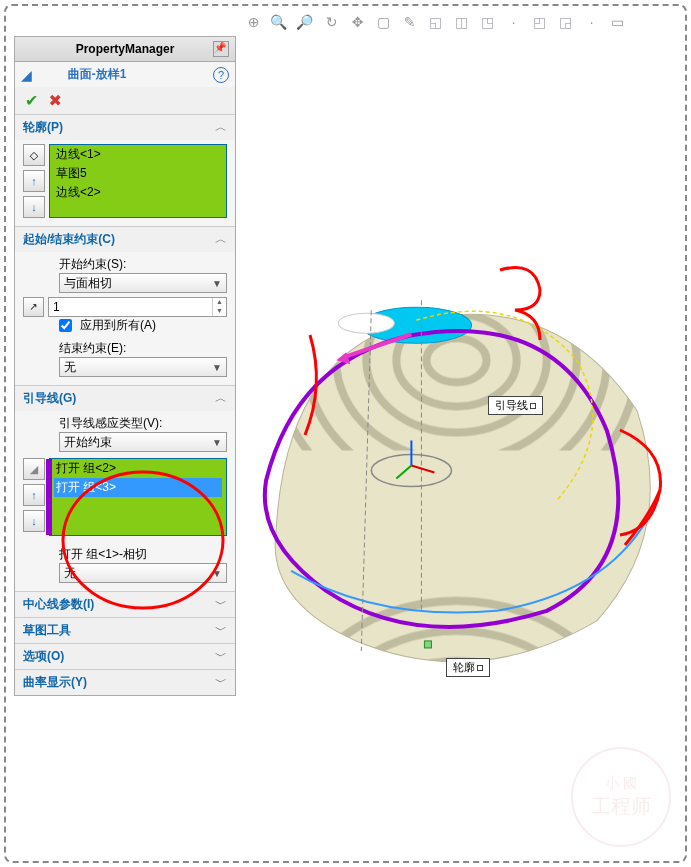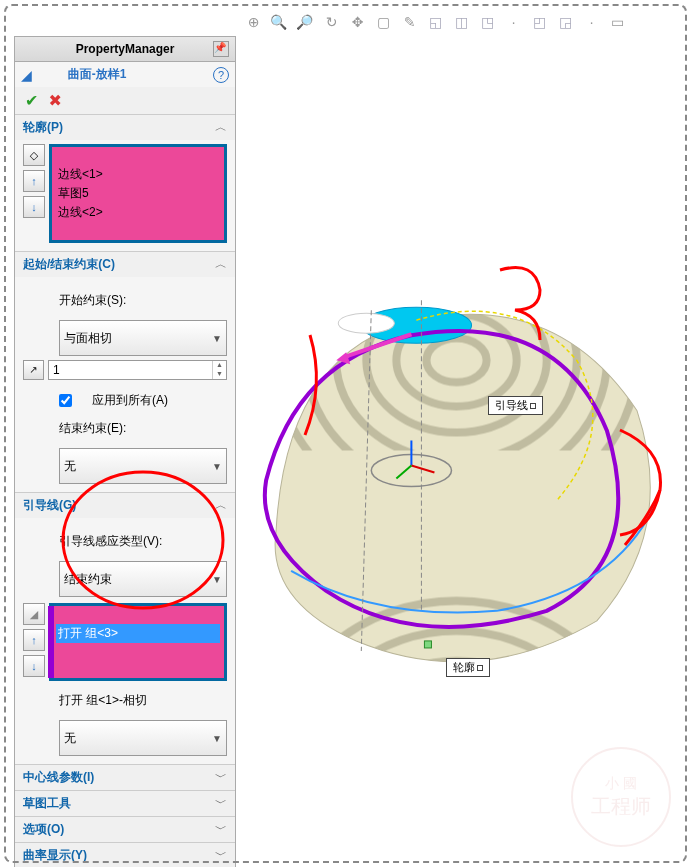--- a/index.html
+++ b/index.html
@@ -27,37 +27,37 @@
 
 .section { border-top: 1px solid #ccc; }
 .section-header { padding: 4px 8px; display: flex; justify-content: space-between; align-items: flex-start; cursor: pointer; background: #f0f0f0; }
 .section-header .lbl { color: #1166aa; font-weight: bold; }
 .section-header .chev { color: #666; font-size: 12px; }
 .section-body { padding: 4px 8px 8px 8px; background: #f5f5f5; }
 
 .list-row { display: flex; gap: 4px; }
 .side-btns { display: flex; flex-direction: column; gap: 4px; width: 22px; }
 .side-btn { width: 22px; height: 22px; border: 1px solid #999; background: linear-gradient(#fff,#e0e0e0); text-align: center; line-height: 20px; cursor: pointer; font-size: 11px; }
-.list-box { flex: 1; background: #ec4899; border: 3px solid #0369a1; min-height: 52px; padding: 18px 4px; }
+.list-box { flex: 1; background: #84cc16; border: 1px solid #0369a1; min-height: 52px; padding: 0 4px; }
 .list-box.tall { min-height: 78px; position: relative; }
 .list-item { padding: 1px 2px; font-size: 12px; }
 .list-item.sel { background: #3399ff; color: #fff; }
 .guide-handle { position: absolute; left: -4px; top: 0; bottom: 0; width: 6px; background: #9400d3; }
 
 .indent { padding-left: 36px; }
-.field-label { font-size: 12px; margin: 11px 0; }
-.select { width: 100%; height: 36px; border: 1px solid #999; background: linear-gradient(#fff,#e8e8e8); padding: 0 4px; font-size: 12px; display: flex; align-items: center; justify-content: space-between; cursor: pointer; }
+.field-label { font-size: 12px; margin: 0 0; }
+.select { width: 100%; height: 20px; border: 1px solid #999; background: linear-gradient(#fff,#e8e8e8); padding: 0 4px; font-size: 12px; display: flex; align-items: center; justify-content: space-between; cursor: pointer; }
 .select .arrow { color: #555; font-size: 10px; }
 .num-row { display: flex; gap: 4px; margin-top: 4px; }
 .num-btn { width: 22px; height: 20px; border: 1px solid #999; background: linear-gradient(#fff,#e0e0e0); text-align: center; cursor: pointer; font-size: 10px; line-height: 18px; }
 .num-input { flex: 1; border: 1px solid #999; background: #fff; height: 20px; display: flex; align-items: center; }
 .num-input input { border: none; flex: 1; padding: 0 4px; font-size: 12px; outline: none; }
 .spin { width: 14px; display: flex; flex-direction: column; }
 .spin div { height: 9px; border-left: 1px solid #ccc; font-size: 7px; text-align: center; line-height: 8px; color: #666; cursor: pointer; }
-.chk-row { margin-top: 12px; display: flex; align-items: center; gap: 20px; }
+.chk-row { margin-top: 0; display: flex; align-items: center; gap: 8px; }
 .chk-row input { width: 13px; height: 13px; }
 
 .viewport { position: absolute; left: 236px; top: 48px; right: 14px; bottom: 14px; background: #fff; }
 .viewport svg { width: 100%; height: 100%; }
 
 .callout { position: absolute; background: #fff; border: 1px solid #444; padding: 1px 6px; font-size: 11px; display: flex; align-items: center; gap: 2px; }
 .callout::before { content: ''; position: absolute; width: 1px; background: #444; }
 .callout .dot { width: 6px; height: 6px; border: 1px solid #444; background: #fff; }
 
 .watermark { position: absolute; right: 20px; bottom: 20px; width: 100px; height: 100px; border-radius: 50%; border: 2px solid #f3dcdc; color: #f3dcdc; display: flex; flex-direction: column; align-items: center; justify-content: center; font-size: 20px; opacity: 0.5; pointer-events: none; }
@@ -167,32 +167,33 @@
 
   <div class="section">
     <div class="section-header">
       <span class="lbl">引导线(G)</span>
       <span class="chev">︿</span>
     </div>
     <div class="section-body">
       <div class="indent">
         <div class="field-label">引导线感应类型(V):</div>
         <div class="select">
-          <span>结束约束</span>
+          <span>开始约束</span>
           <span class="arrow">▼</span>
         </div>
       </div>
       <div class="list-row" style="margin-top:6px">
         <div class="side-btns">
           <div class="side-btn" style="color:#888">◢</div>
           <div class="side-btn" style="color:#2a72c4">↑</div>
           <div class="side-btn" style="color:#2a72c4">↓</div>
         </div>
         <div class="list-box tall">
           <div class="guide-handle"></div>
+          <div class="list-item">打开 组&lt;2&gt;</div>
           <div class="list-item sel">打开 组&lt;3&gt;</div>
         </div>
       </div>
       <div class="indent" style="margin-top:10px">
         <div class="field-label">打开 组&lt;1&gt;-相切</div>
         <div class="select">
           <span>无</span>
           <span class="arrow">▼</span>
         </div>
       </div>

